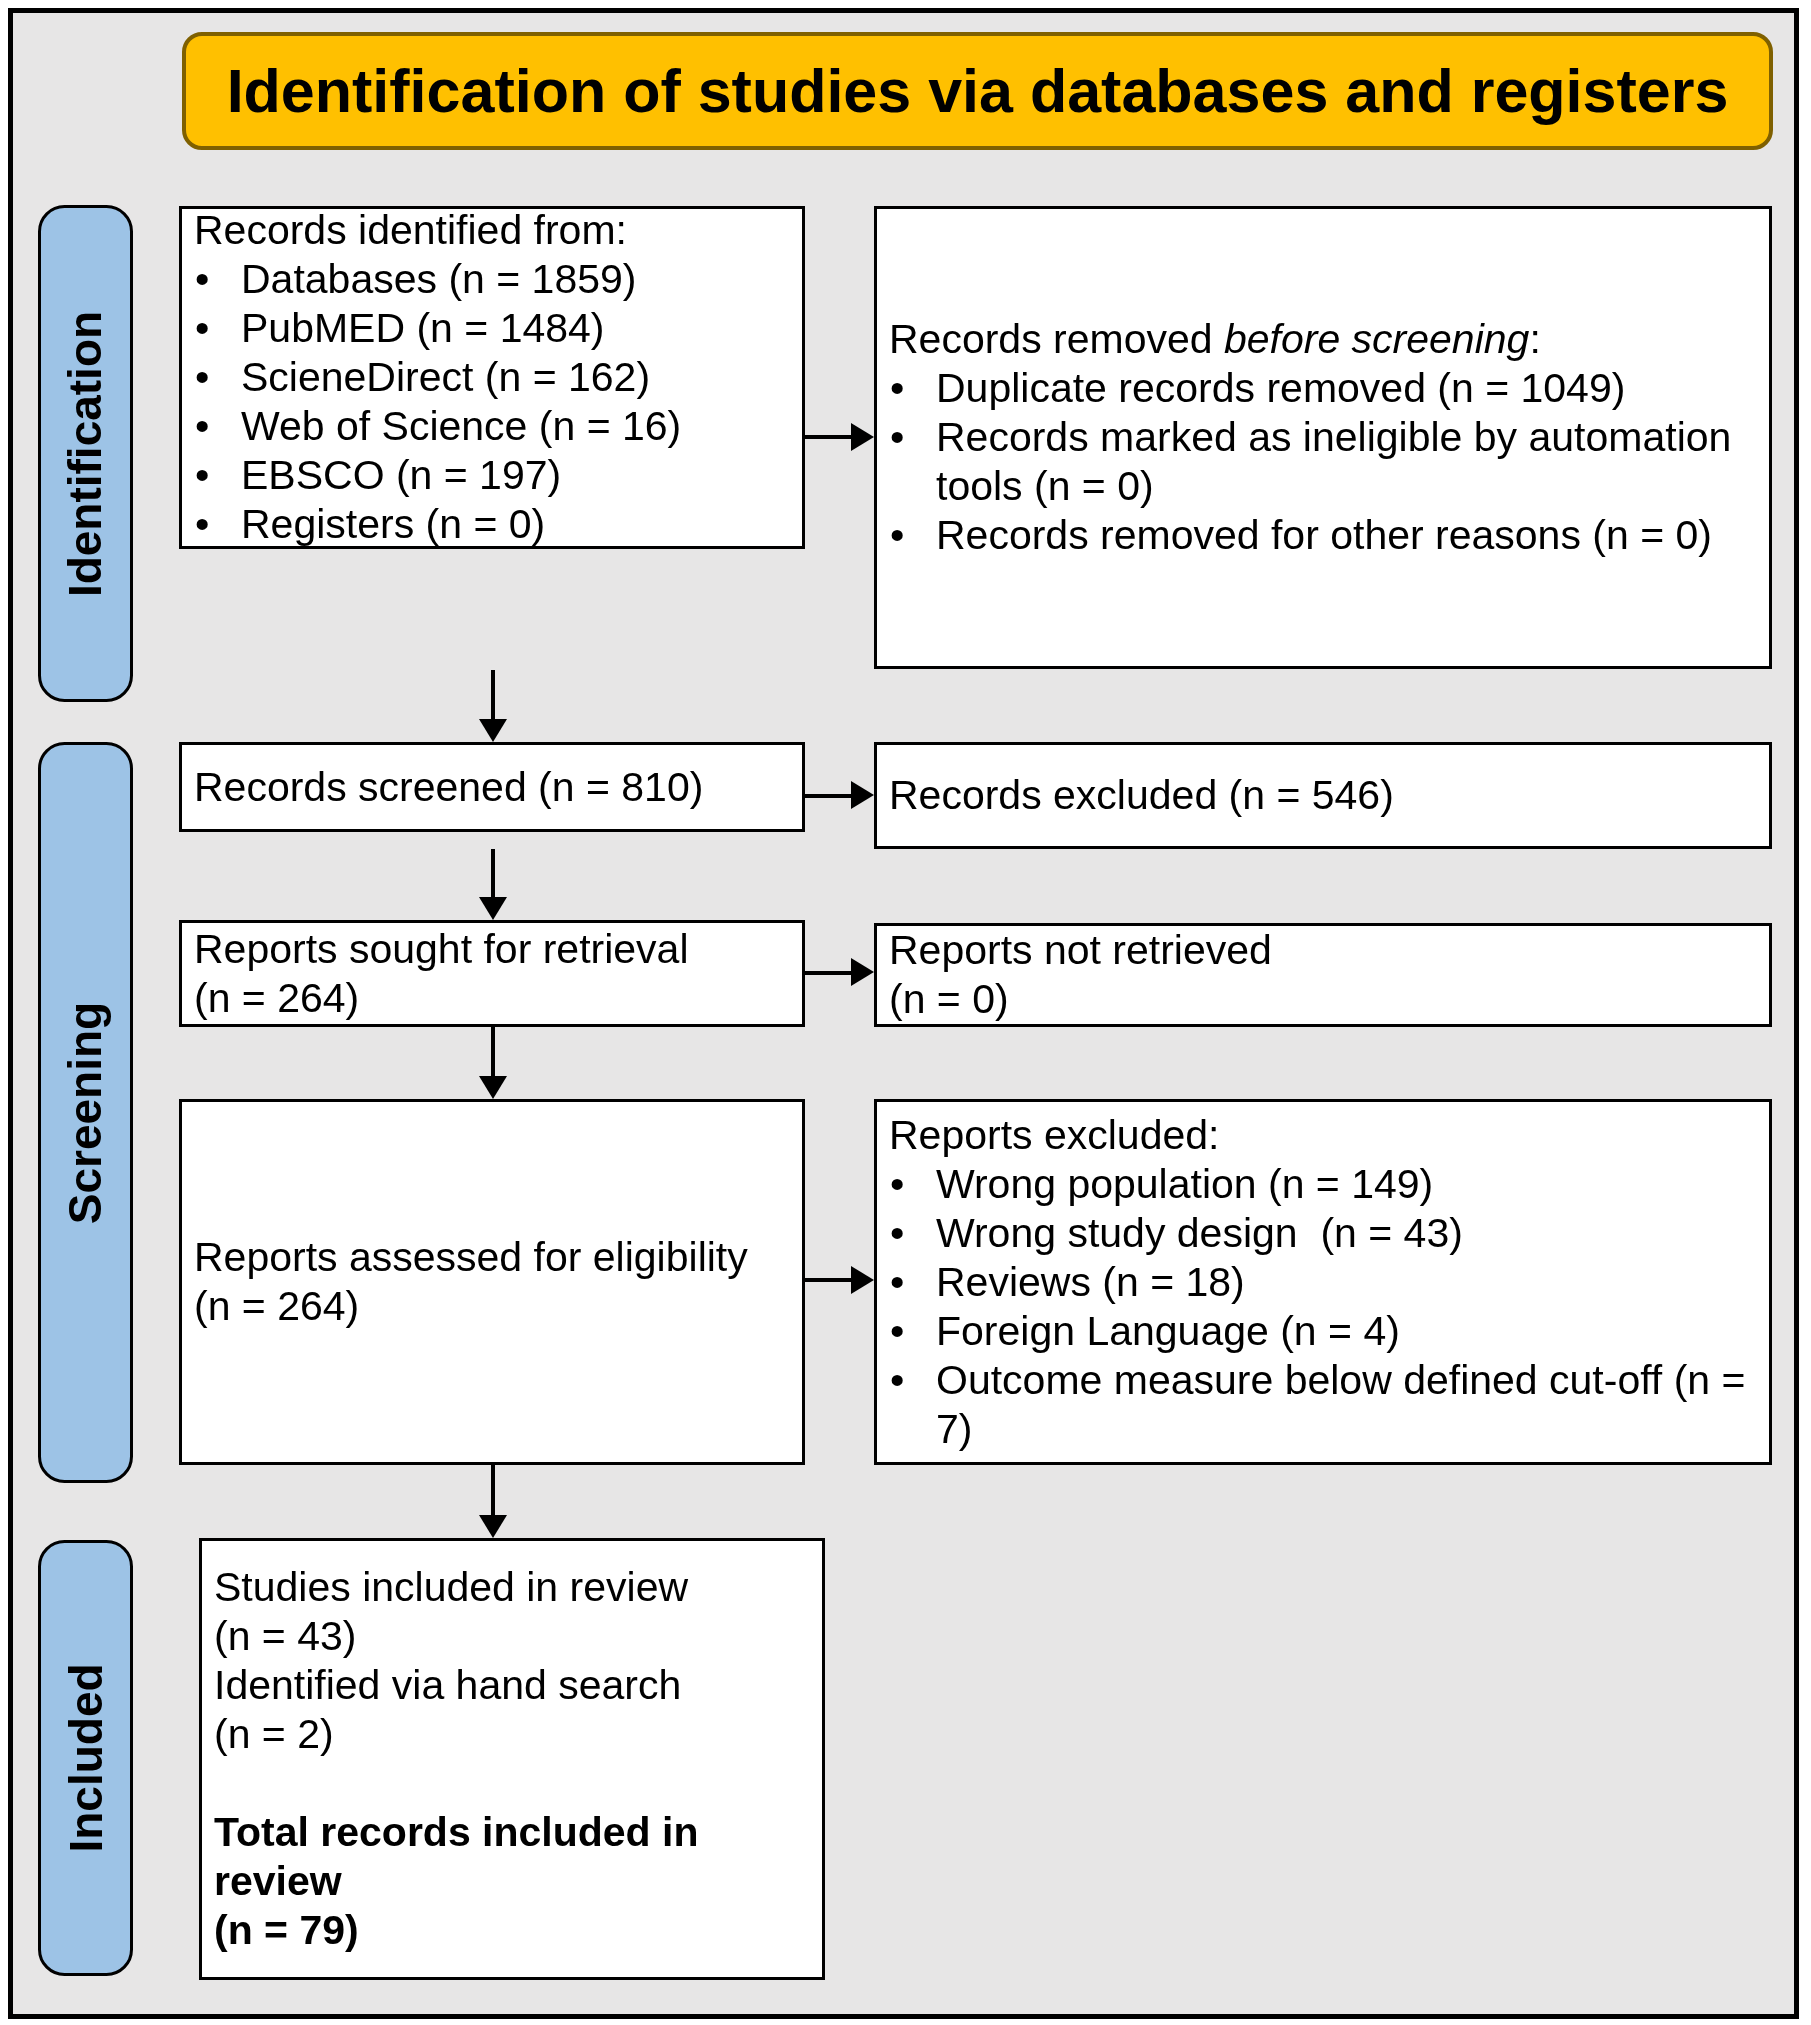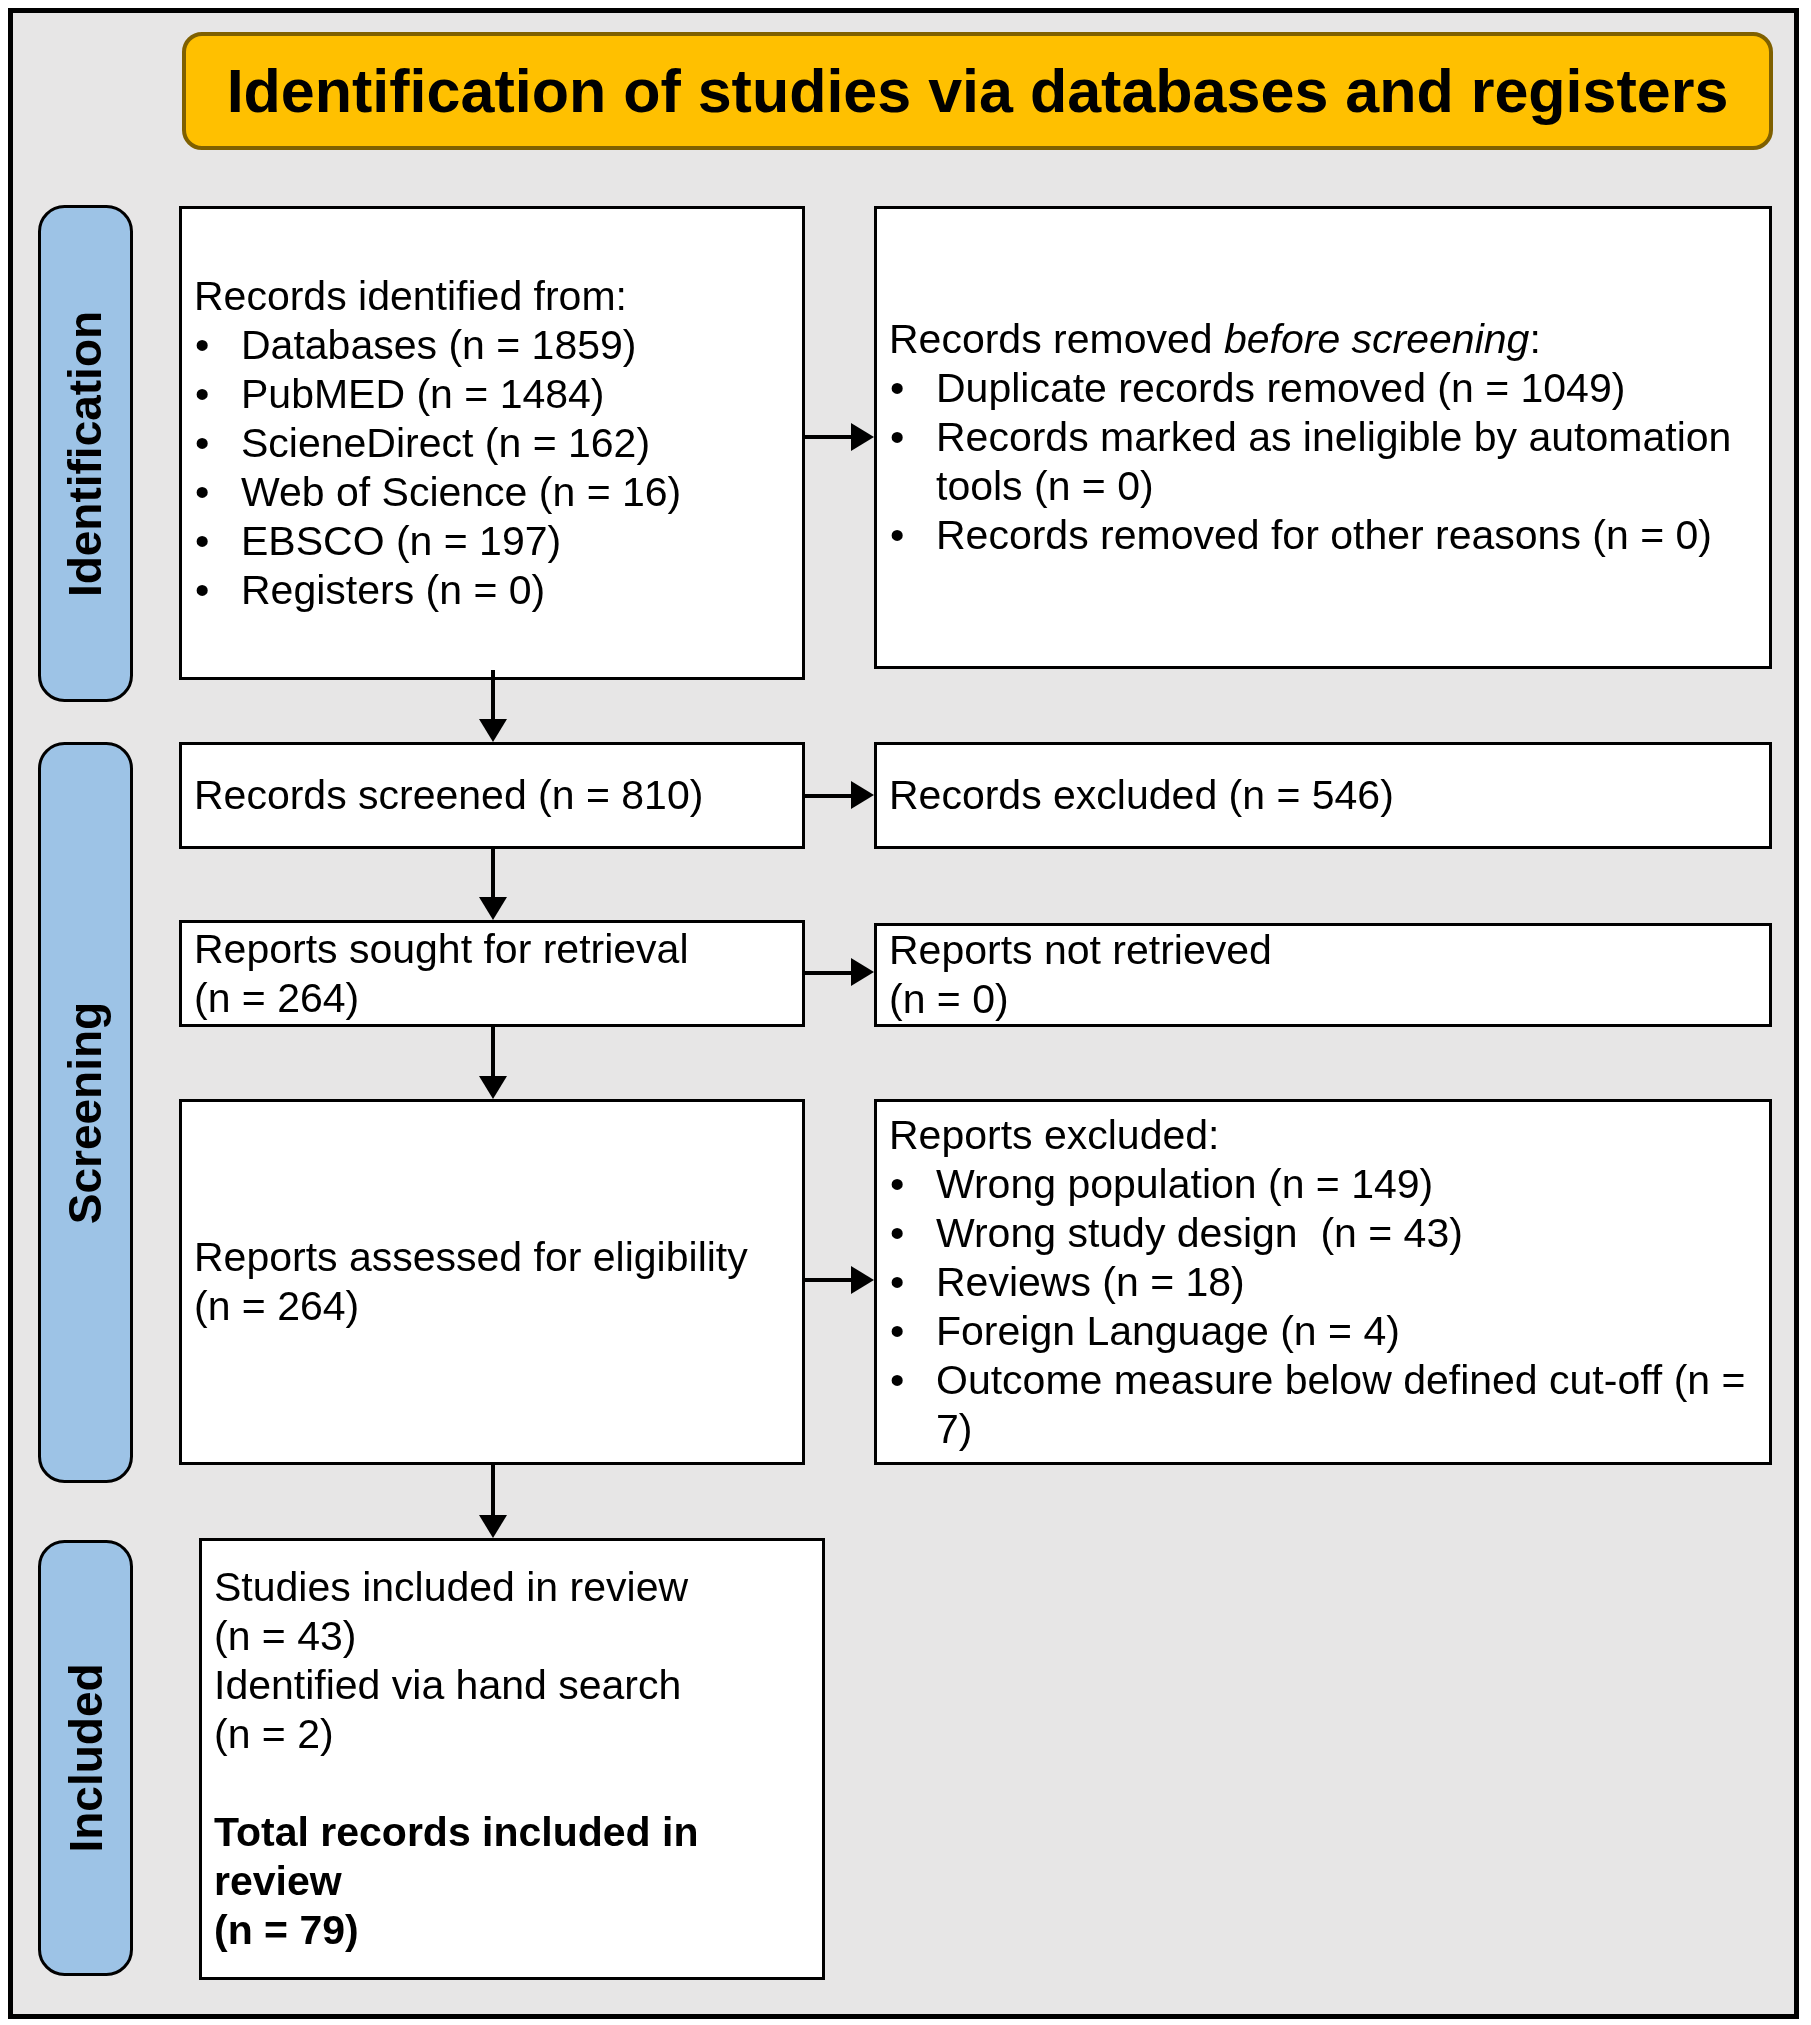--- a/index.html
+++ b/index.html
@@ -62,23 +62,23 @@
     display: flex;
     flex-direction: column;
     justify-content: center;
     padding: 5.5px 22px 5.5px 12px;
     font-size: 41px;
     line-height: 49px;
   }
   .col-left  { left: 179px;  width: 626px; }
   .col-right { left: 874px; width: 898px; }
 
-  .box-a  { top: 206px;  height: 474px; }
+  .box-a  { top: 206px;  height: 343px; }
   .box-r1 { top: 206px;  height: 463px; }
-  .box-b  { top: 742px; height: 107px; }
+  .box-b  { top: 742px; height: 90px; }
   .box-rb { top: 742px; height: 107px; }
   .box-c  { top: 920px; height: 107px; }
   .box-rc { top: 923px; height: 104px; }
   .box-d  { top: 1099px; height: 366px; }
   .box-rd { top: 1099px; height: 366px; }
   .box-e  { top: 1538px; height: 442px; margin-left: 20px; }
 
   .multiline { white-space: pre-line; }
   .bold-block { font-weight: bold; margin-top: 49px; white-space: pre-line; }
 

